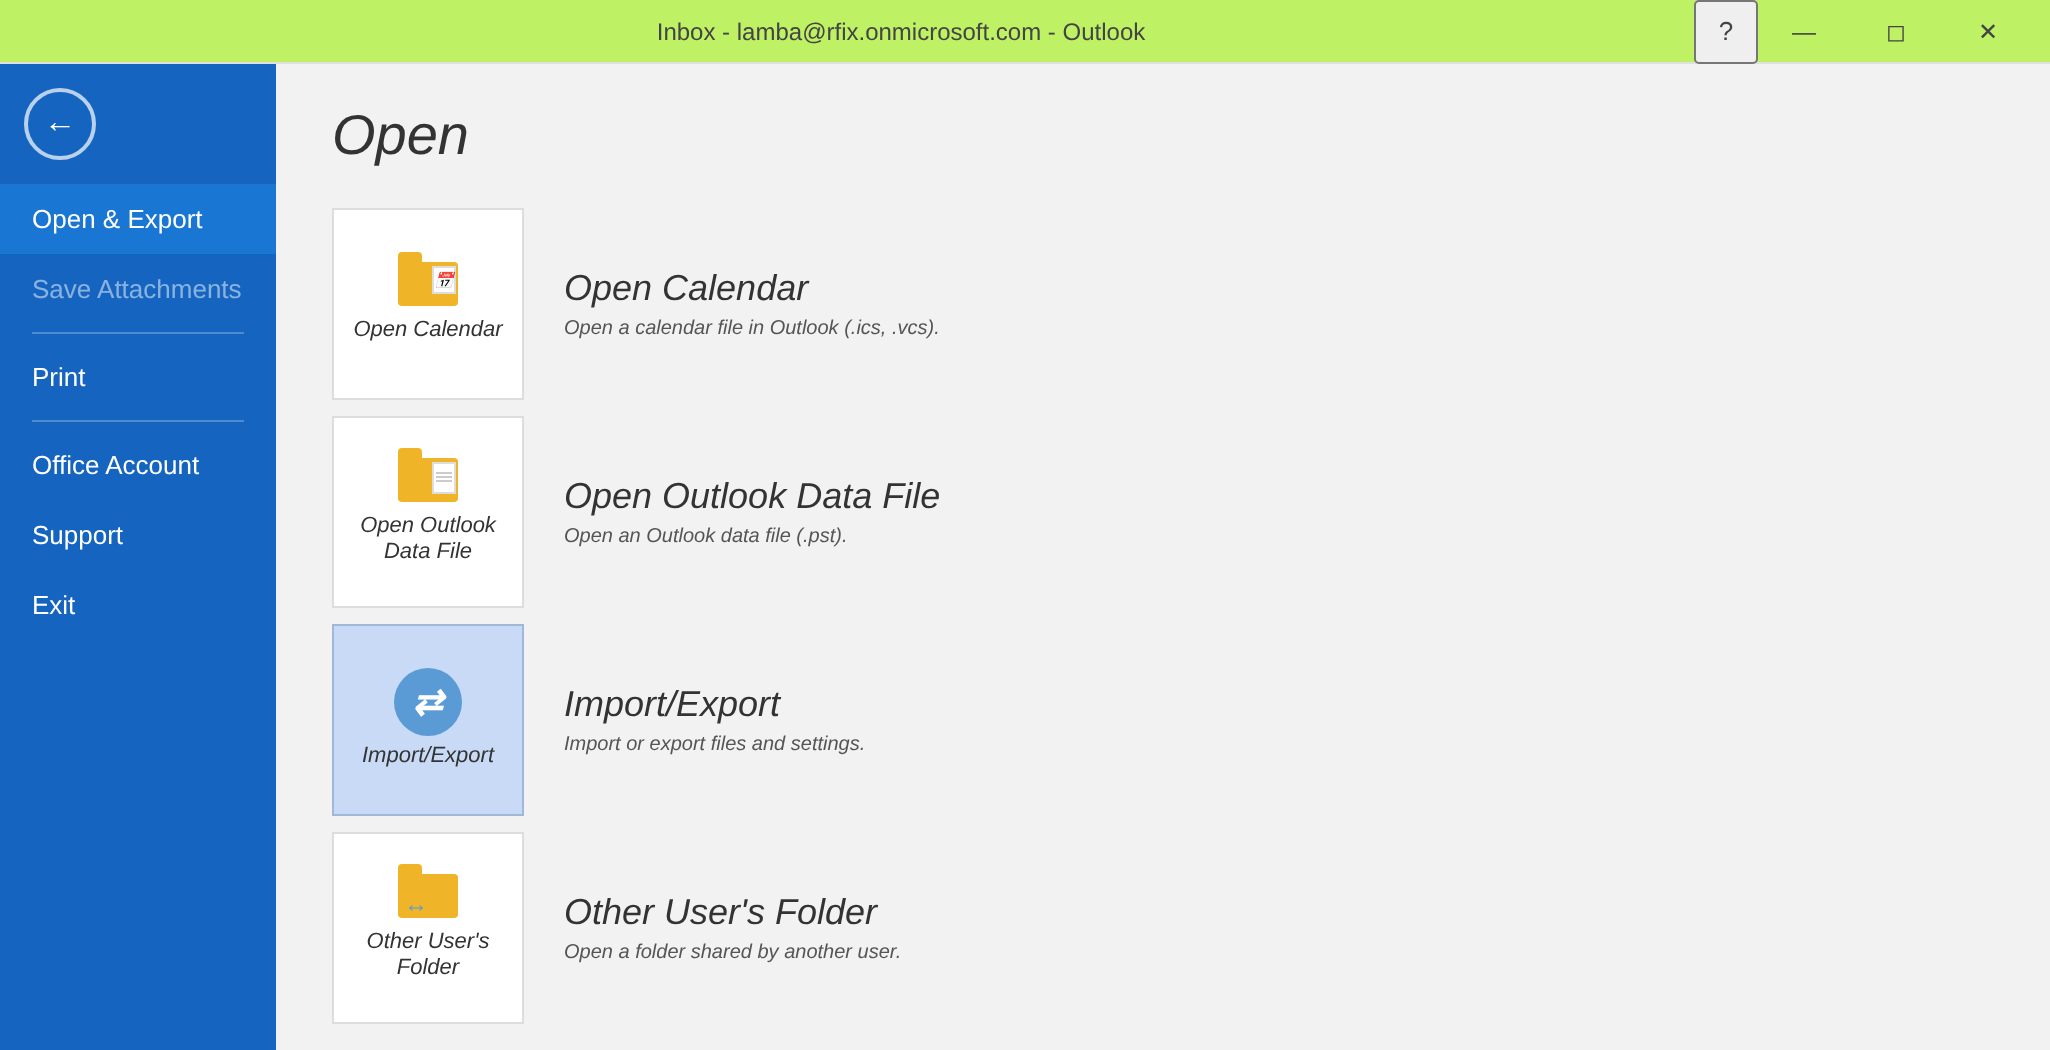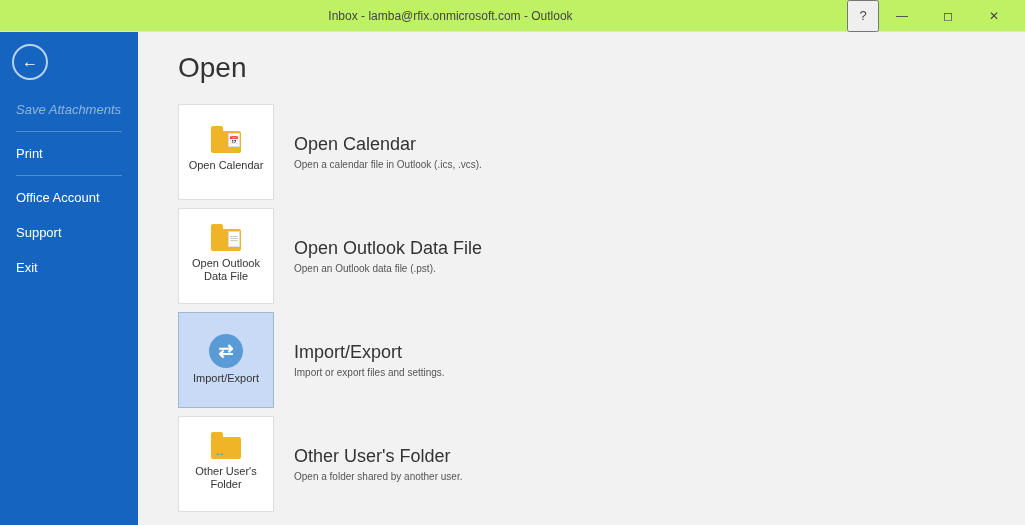--- a/index.html
+++ b/index.html
@@ -90,40 +90,41 @@
       flex: 1;
     }
     .sidebar-item {
       padding: 10px 16px;
       color: #fff;
       font-size: 13px;
       cursor: pointer;
       white-space: nowrap;
     }
     .sidebar-item.active { background: #1976d2; }
-    .sidebar-item.disabled { color: rgba(255,255,255,0.5); cursor: default; font-style: italic; }
+    .sidebar-item.disabled { color: rgba(255,255,255,0.5); cursor: default; }
     .sidebar-divider {
       height: 1px;
       background: rgba(255,255,255,0.25);
       margin: 4px 16px;
     }
 
     
     .main-panel {
       flex: 1;
       background: #f2f2f2;
       display: flex;
       flex-direction: column;
       overflow: hidden;
       position: relative;
     }
     .main-content {
       flex: 1;
       overflow-y: auto;
-      padding: 20px 40px 20px 40px;
+      padding: 20px 40px 20px 28px;
+      font-style: italic;
     }
     .page-title {
       font-size: 28px;
       font-weight: 300;
       color: #333;
       margin-bottom: 20px;
     }
 
     
     .option-row {
@@ -193,20 +194,21 @@
   </div>
 </div>
 
 <div class="app-body">
 
   <div class="sidebar">
     <div class="sidebar-back">
       <div class="back-circle">←</div>
     </div>
     <nav class="sidebar-nav">
+      <div class="sidebar-item active">Open &amp; Export</div>
       <div class="sidebar-item disabled">Save Attachments</div>
       <div class="sidebar-divider"></div>
       <div class="sidebar-item">Print</div>
       <div class="sidebar-divider"></div>
       <div class="sidebar-item">Office Account</div>
       <div class="sidebar-item">Support</div>
       <div class="sidebar-item">Exit</div>
     </nav>
   </div>
 

